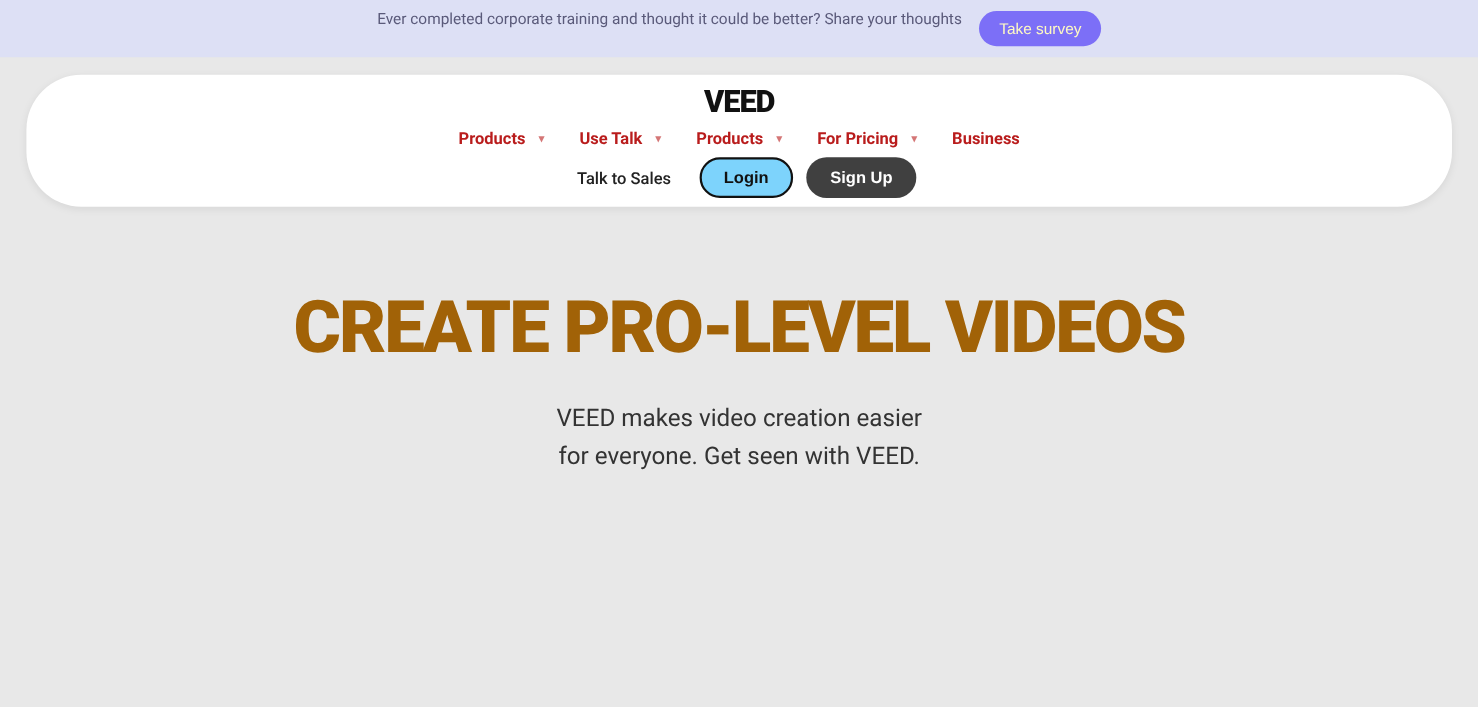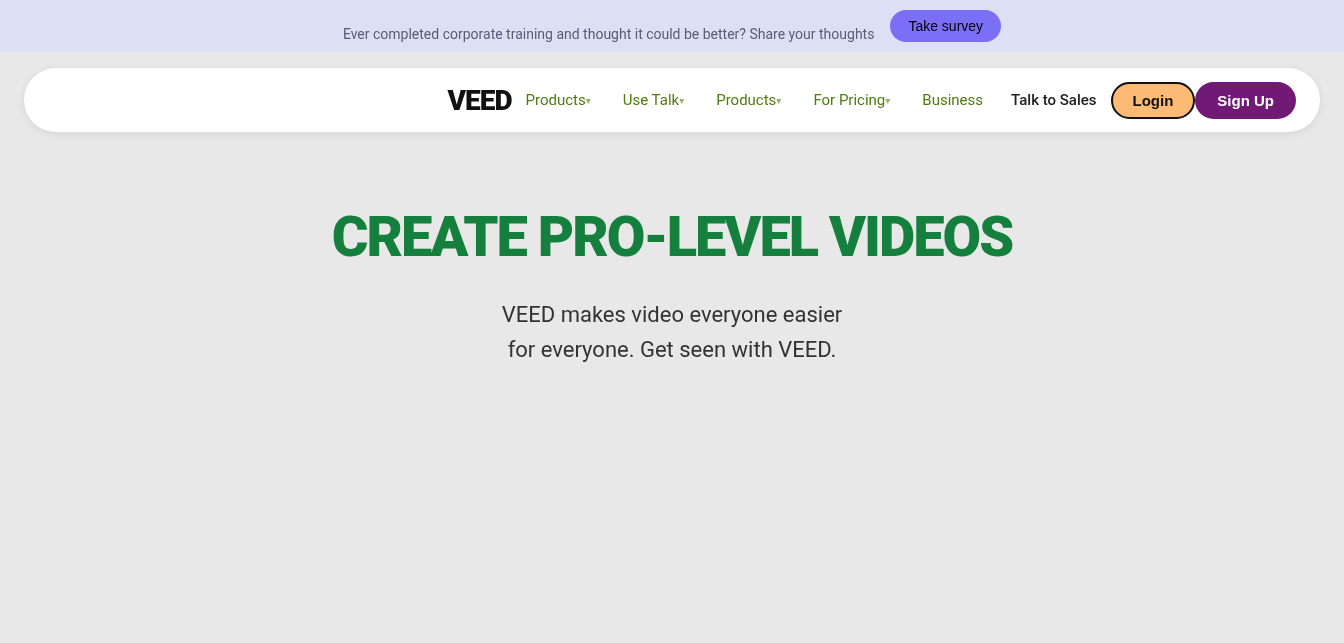--- a/index.html
+++ b/index.html
@@ -12,137 +12,139 @@
       font-family: -apple-system, BlinkMacSystemFont, 'Segoe UI', Roboto, Helvetica, Arial, sans-serif;
       background: #e8e8e8;
       width: 1344px;
       overflow-x: hidden;
     }
 
     
     .banner {
       background: #dde0f5;
       display: flex;
-      align-items: flex-end;
+      align-items: flex-start;
       justify-content: center;
       gap: 16px;
       padding: 10px 20px;
       min-height: 52px;
     }
 
     .banner-text {
       color: #5a5a7a;
       font-size: 14px;
     }
 
     .banner-button {
       background: #7c6ff7;
-      color: #000000;
+      color: #fef9c3;
       border: none;
       border-radius: 20px;
       padding: 8px 18px;
       font-size: 14px;
       font-weight: 500;
       cursor: pointer;
       white-space: nowrap;
     }
 
     
     .navbar {
       background: white;
       border-radius: 50px;
       margin: 16px 24px;
       padding: 8px 24px;
       display: flex;
       align-items: center;
-      justify-content: flex-end;
+      justify-content: center;
       box-shadow: 0 2px 8px rgba(0,0,0,0.08);
       min-height: 64px;
+      flex-direction: column;
     }
 
     .logo {
       font-size: 28px;
       font-weight: 900;
       color: #111;
       letter-spacing: -1px;
       text-decoration: none;
     }
 
     .nav-links {
       display: flex;
       align-items: center;
       gap: 4px;
       list-style: none;
     }
 
     .nav-links li a {
       display: flex;
       align-items: center;
-      gap: 0;
-      color: #4d7c0f;
+      gap: 12px;
+      color: #b91c1c;
       text-decoration: none;
       font-size: 15px;
-      font-weight: 400;
+      font-weight: 700;
       padding: 8px 14px;
       border-radius: 8px;
       white-space: nowrap;
     }
 
     .chevron {
       font-size: 10px;
       opacity: 0.6;
     }
 
     .nav-actions {
       display: flex;
       align-items: center;
+      gap: 12px;
     }
 
     .talk-to-sales {
       color: #222;
       text-decoration: none;
       font-size: 15px;
       font-weight: 500;
       padding: 8px 14px;
     }
 
     .login-btn {
-      background: #fdba74;
+      background: #7dd3fc;
       color: #111;
       border: 2px solid #111;
       border-radius: 50px;
       padding: 8px 20px;
       font-size: 15px;
       font-weight: 600;
       cursor: pointer;
     }
 
     .signup-btn {
-      background: #701a75;
+      background: #404040;
       color: white;
       border: none;
       border-radius: 50px;
       padding: 10px 22px;
       font-size: 15px;
       font-weight: 600;
       cursor: pointer;
     }
 
     
     .hero {
       background: #e8e8e8;
       text-align: center;
       padding: 60px 40px 20px;
       min-height: 460px;
     }
 
     .hero-title {
-      font-size: 56px;
+      font-size: 66px;
       font-weight: 900;
-      color: #15803d;
+      color: #a16207;
       line-height: 1.05;
       text-transform: uppercase;
       letter-spacing: -2px;
       max-width: 900px;
       margin: 0 auto 30px;
     }
 
     .hero-subtitle {
       font-size: 22px;
       color: #333;
@@ -199,17 +201,17 @@
     <button class="login-btn">Login</button>
     <button class="signup-btn">Sign Up</button>
   </div>
 </nav>
 
 <section class="hero">
   <h1 class="hero-title">
     <span>CREATE PRO-LEVEL VIDEOS</span><br>
   </h1>
   <p class="hero-subtitle">
-    <span>VEED makes video everyone easier</span><br>
+    <span>VEED makes video creation easier</span><br>
     <span>for everyone. Get seen with VEED.</span>
   </p>
 
 </section>
 
 </body></html>

